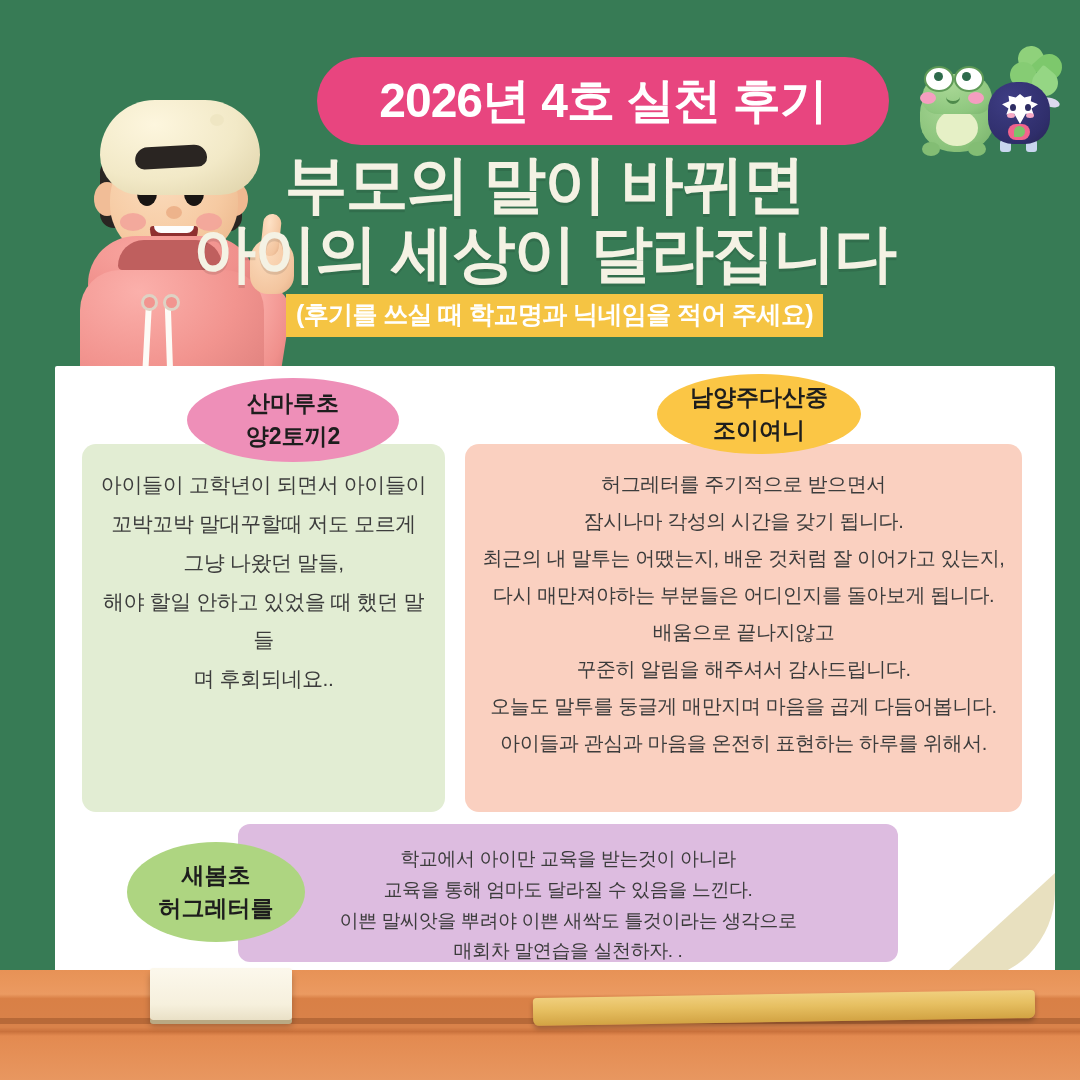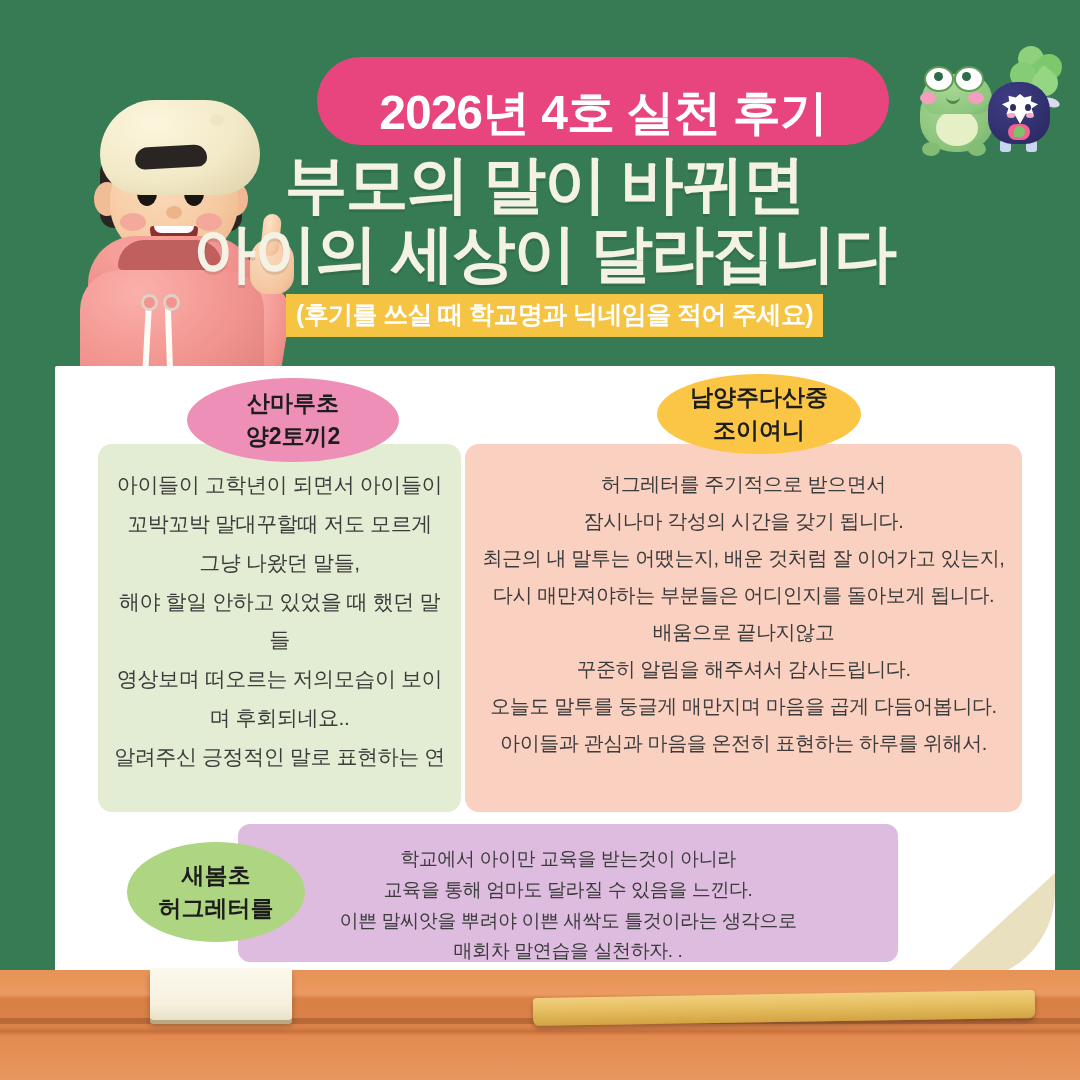--- a/index.html
+++ b/index.html
@@ -68,21 +68,21 @@
   
   .title-pill {
     position: absolute;
     left: 317px;
     top: 57px;
     width: 572px;
     height: 88px;
     background: #e8457f;
     border-radius: 46px;
     display: flex;
-    align-items: flex-end;
+    align-items: center;
     justify-content: center;
   }
   .title-pill span {
     color: #ffffff;
     font-size: 48px;
     font-weight: 700;
     letter-spacing: -1px;
     white-space: nowrap;
   }
   .headline {
@@ -291,21 +291,21 @@
   .panel {
     position:absolute;
     box-sizing:border-box;
     padding: 22px 16px 18px;
     text-align:center;
     color:#3c3c3c;
     line-height: 1.85;
     letter-spacing: -0.4px;
   }
   .panel-green {
-    left:43px; top:78px; width:363px; height:368px;
+    left:27px; top:78px; width:363px; height:368px;
     background:#e2edd3;
     border-radius: 14px;
     font-size: 21px;
     -webkit-mask-image: none;
   }
   .panel-pink {
     left:410px; top:78px; width:557px; height:368px;
     background:#fad0c0;
     border-radius: 14px;
     font-size: 20px;
@@ -422,23 +422,21 @@
     <span class="subnote">(후기를 쓰실 때 학교명과 닉네임을 적어 주세요)</span>
   </div>
 
   <div class="card">
 
     <div class="panel panel-green">
       <p>아이들이 고학년이 되면서 아이들이</p>
       <p>꼬박꼬박 말대꾸할때 저도 모르게</p>
       <p>그냥 나왔던 말들,</p>
       <p>해야 할일 안하고 있었을 때 했던 말들</p>
-      <p>영상보며 떠오르는 저의모습이 보이</p>
       <p>며 후회되네요..</p>
-      <p>알려주신 긍정적인 말로 표현하는 연</p>
     </div>
 
     <div class="panel panel-pink">
       <p>허그레터를 주기적으로 받으면서</p>
       <p>잠시나마 각성의 시간을 갖기 됩니다.</p>
       <p>최근의 내 말투는 어땠는지, 배운 것처럼 잘 이어가고 있는지,</p>
       <p>다시 매만져야하는 부분들은 어디인지를 돌아보게 됩니다.</p>
       <p>배움으로 끝나지않고</p>
       <p>꾸준히 알림을 해주셔서 감사드립니다.</p>
       <p>오늘도 말투를 둥글게 매만지며 마음을 곱게 다듬어봅니다.</p>

